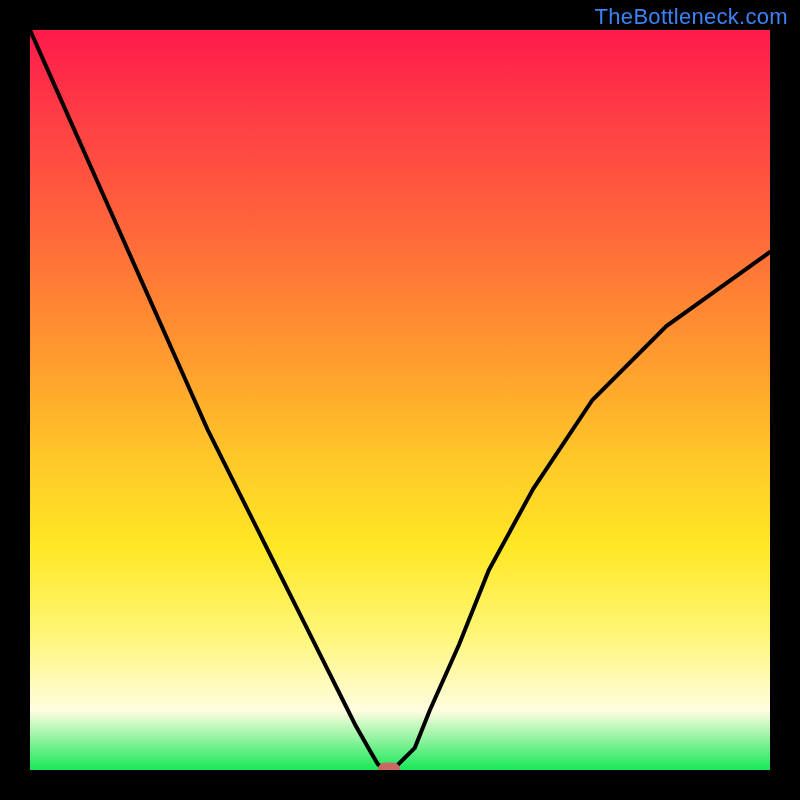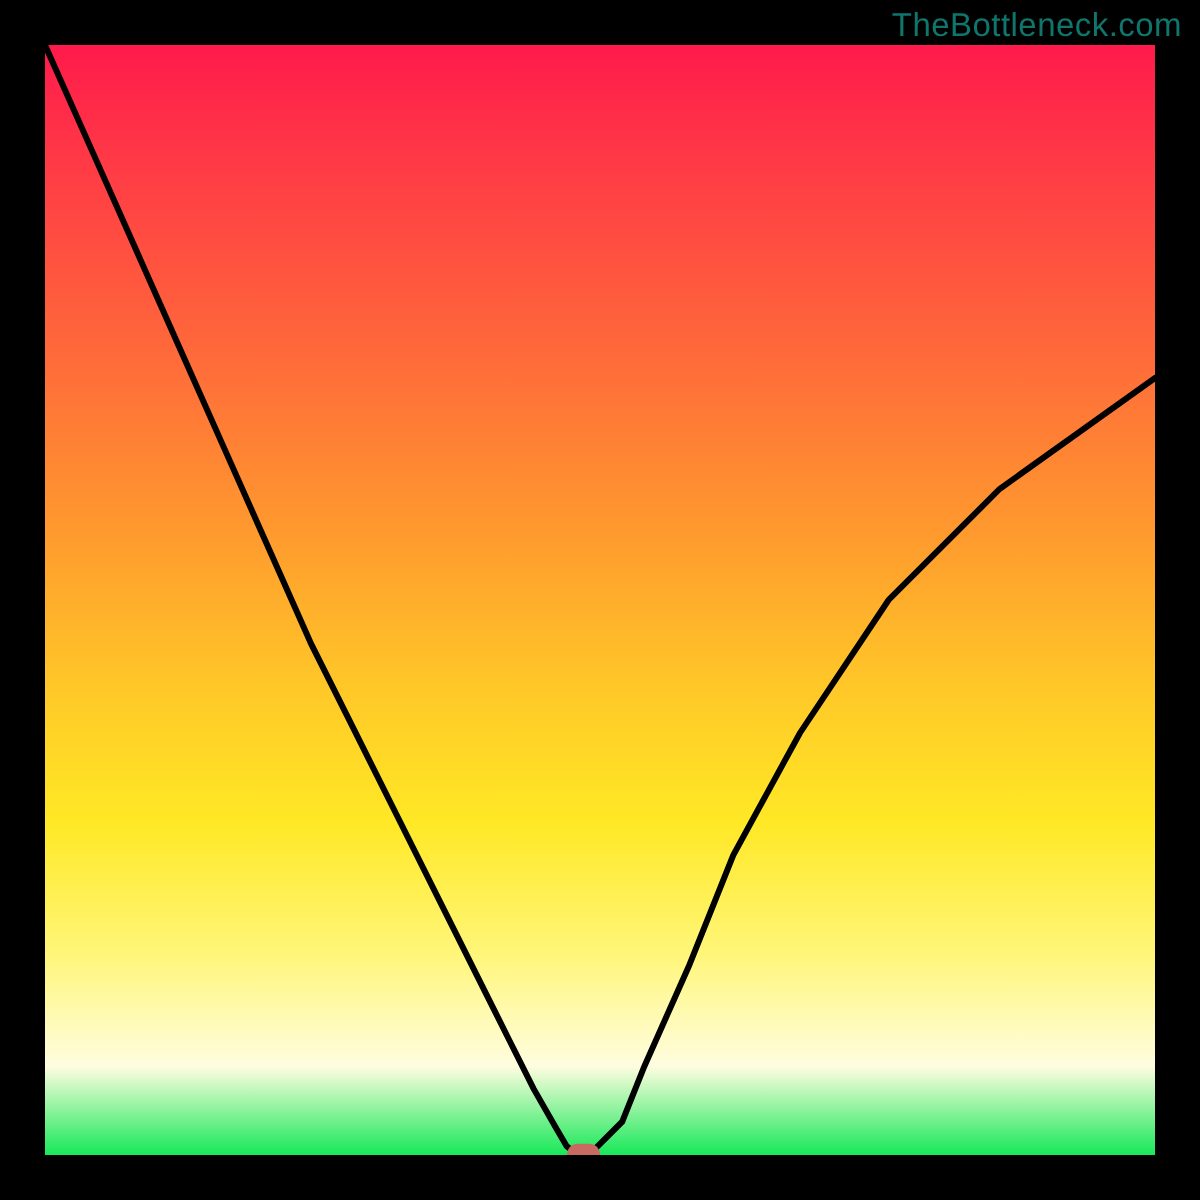--- a/index.html
+++ b/index.html
@@ -14,21 +14,21 @@
   .frame {
     position: relative;
     width: 800px;
     height: 800px;
     background: #000;
   }
   .watermark {
     position: absolute;
     top: 4px;
     right: 12px;
-    color: #0f766e;
+    color: #3b82f6;
     font-size: 22px;
     font-weight: 500;
     letter-spacing: 0.3px;
     z-index: 5;
   }
   .plot {
     position: absolute;
     left: 30px;
     top: 30px;
     width: 740px;

